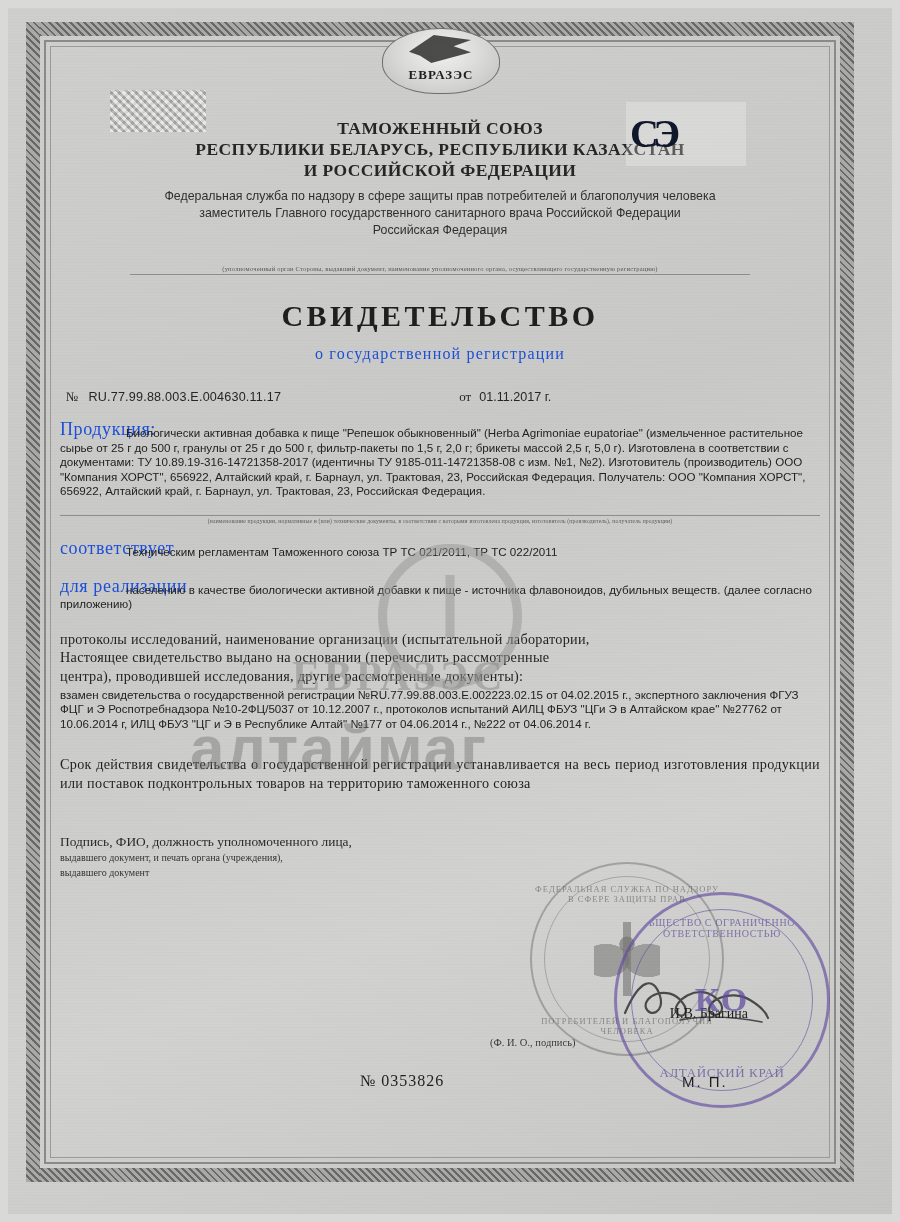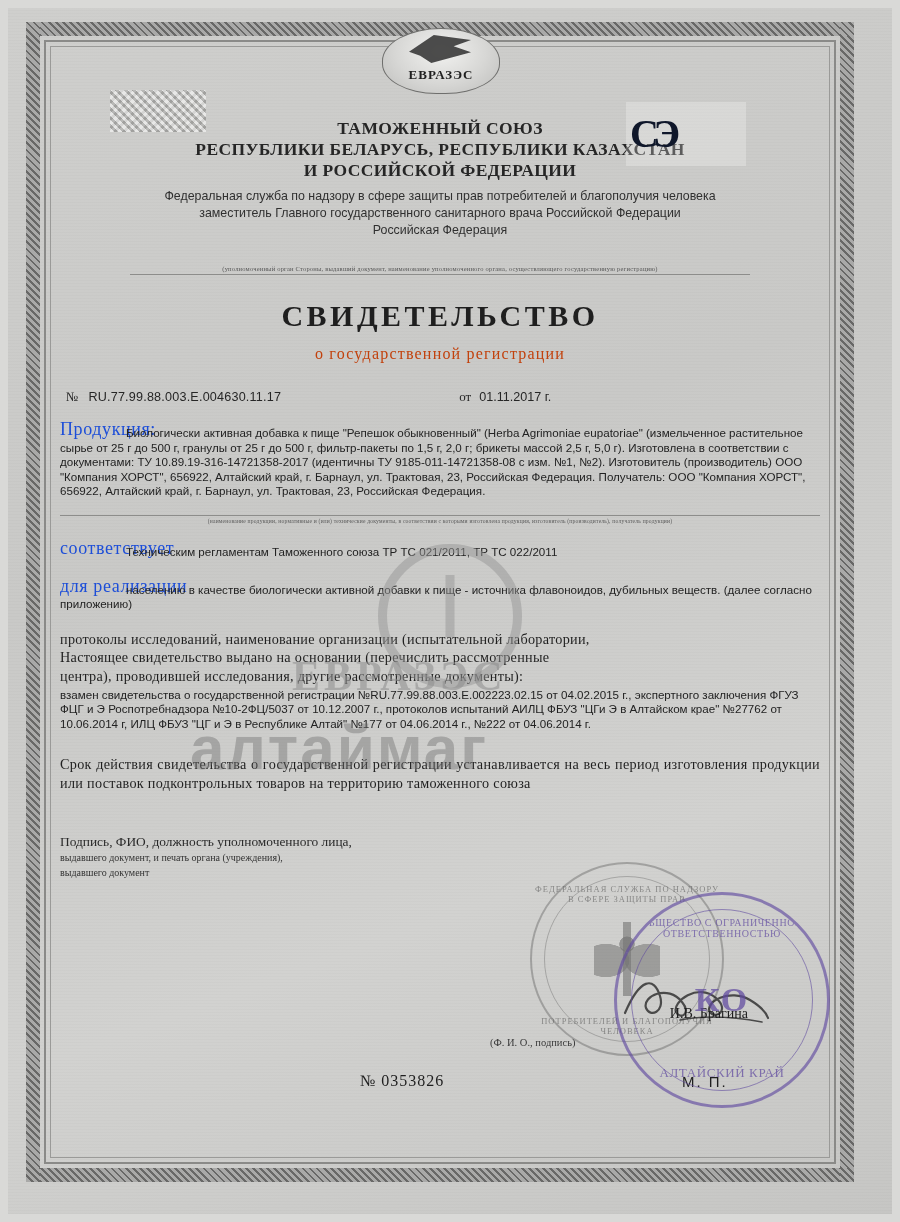--- a/index.html
+++ b/index.html
@@ -186,21 +186,21 @@
     font-weight: bold;
     letter-spacing: 3.5px;
     color: #1f1f1f;
   }
   #subtitle {
     margin-top: 12px;
     text-align: center;
     font-family: "Liberation Serif", serif;
     font-size: 16px;
     letter-spacing: 1.2px;
-    color: #c2410c;
+    color: #1d4ed8;
   }
 
   
   #numrow {
     margin-top: 26px;
     display: flex;
     align-items: baseline;
     font-family: "Liberation Sans", sans-serif;
     font-size: 12.6px;
     color: #262626;

